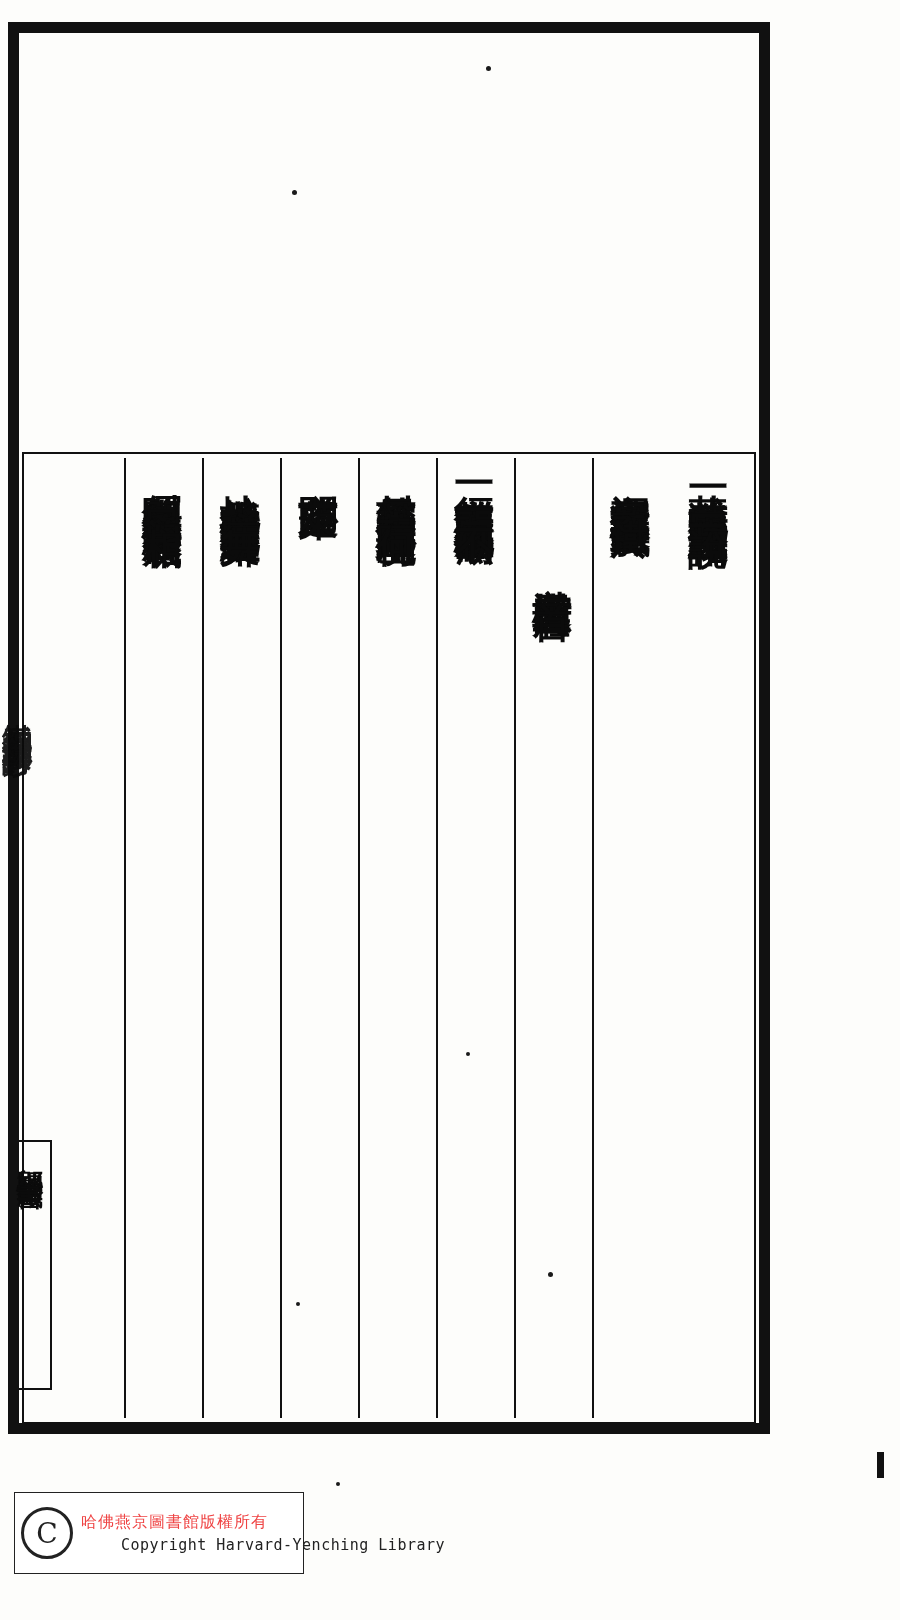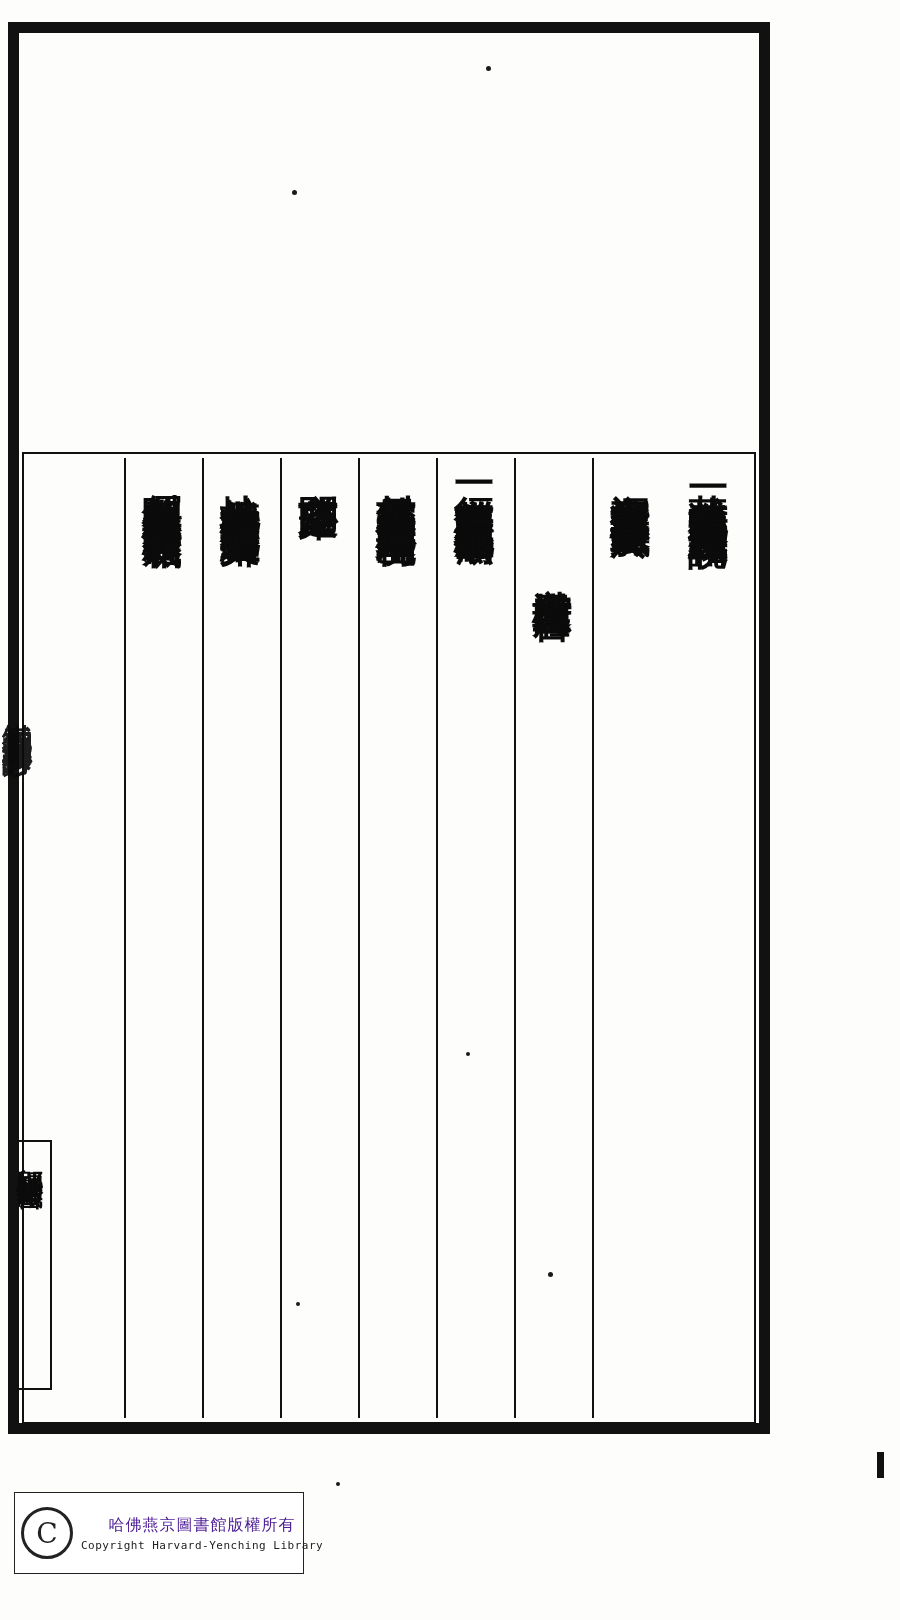--- a/index.html
+++ b/index.html
@@ -163,32 +163,32 @@
     margin-right: 8px;
   }
   .stamp-lines {
     display: flex;
     flex-direction: column;
     justify-content: center;
   }
   .stamp-cn {
     font-family: Liberation Mono, monospace;
     font-size: 16px;
-    color: #4c1d95;
+    color: #ef4444;
     letter-spacing: 1px;
     white-space: nowrap;
-    text-align: center;
   }
   .stamp-en {
     font-family: "DejaVu Sans Mono", monospace;
-    font-size: 11px;
+    font-size: 15px;
     color: #222;
     letter-spacing: 0.5px;
     white-space: nowrap;
     margin-top: 3px;
+    margin-left: 40px;
   }
 
   
   .edge-tick {
     position: absolute;
     right: 16px;
     top: 1452px;
     width: 7px;
     height: 26px;
     background: #111;

